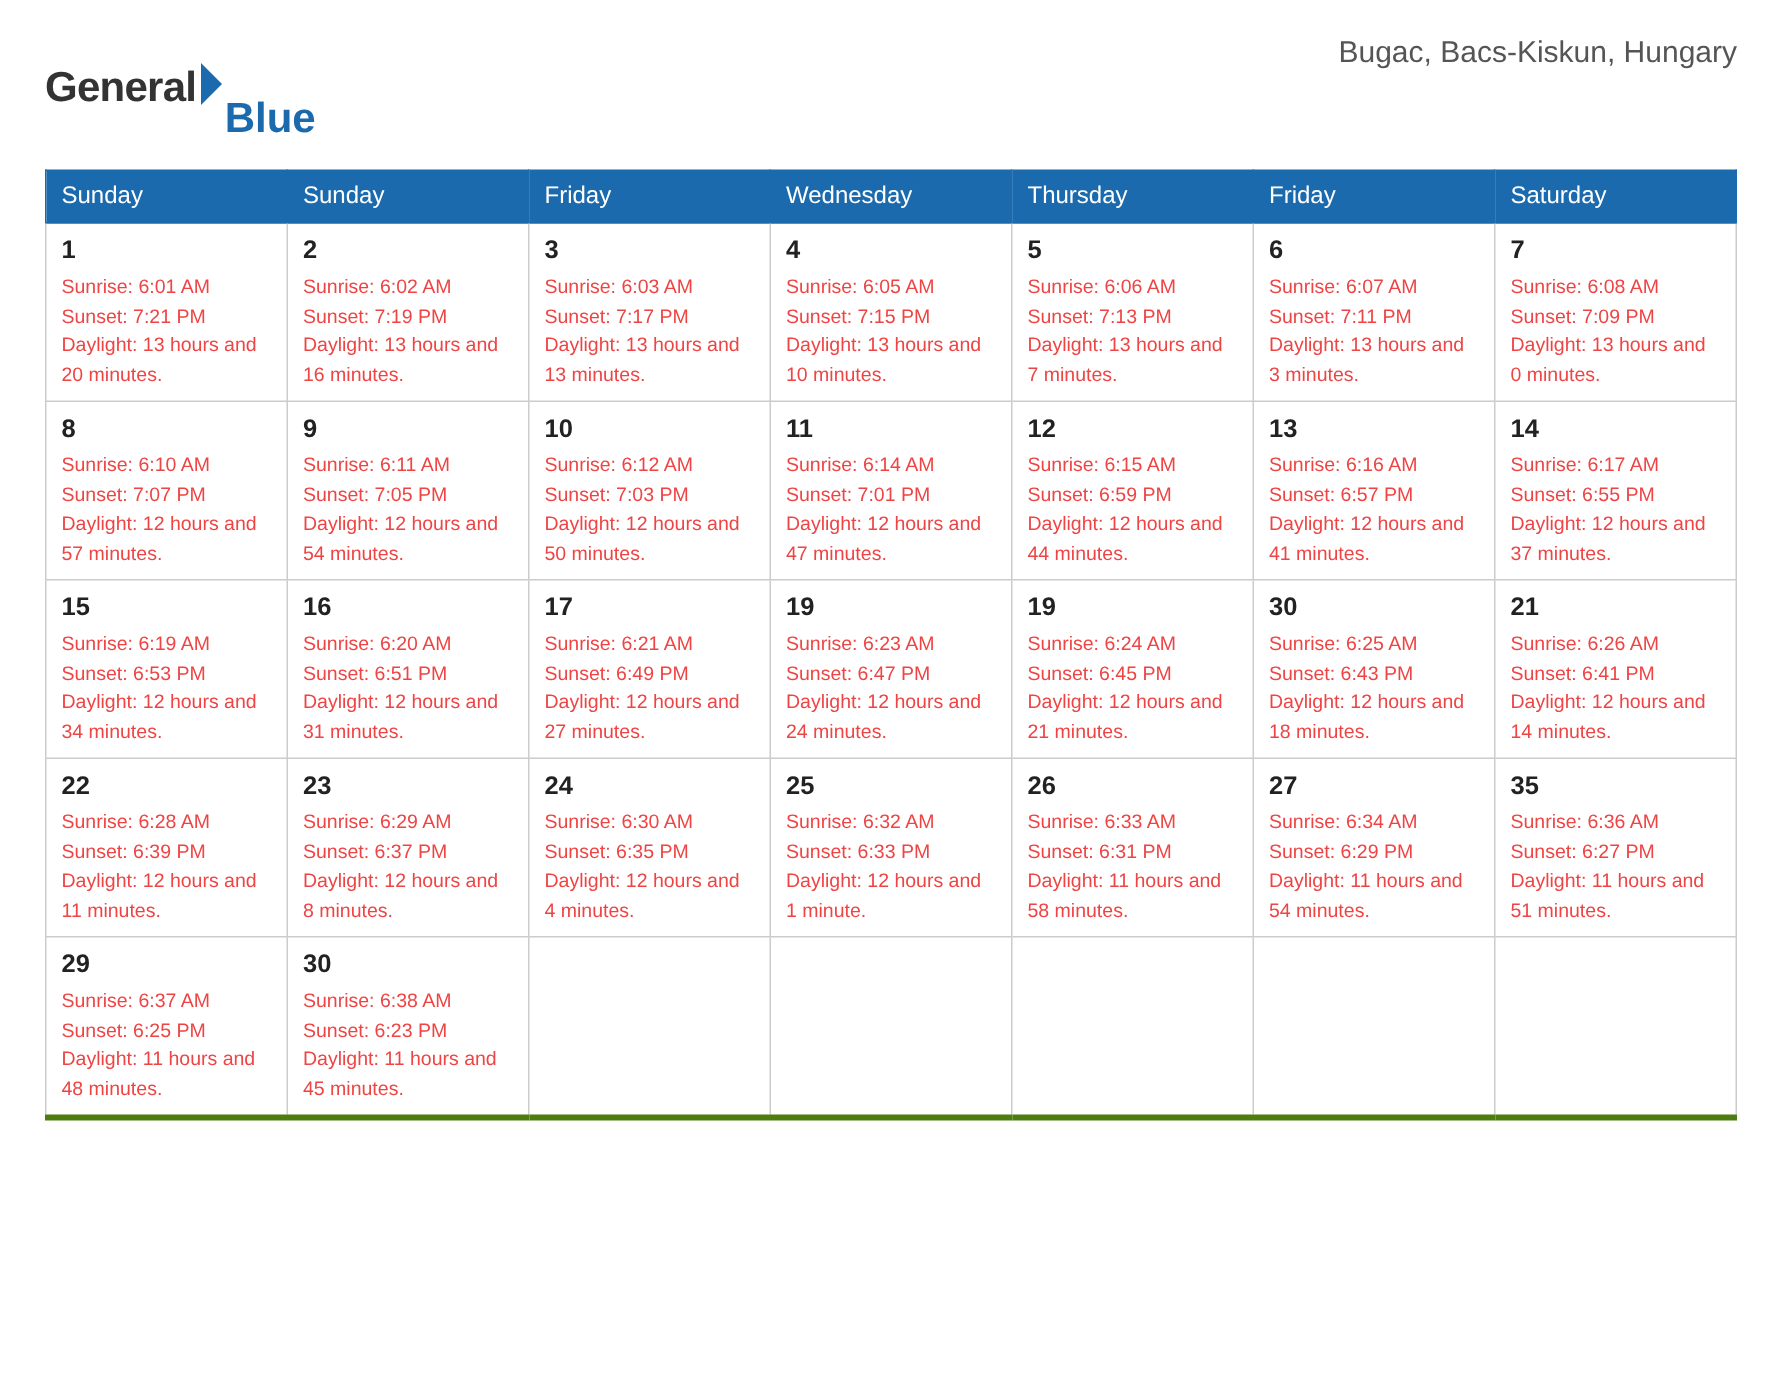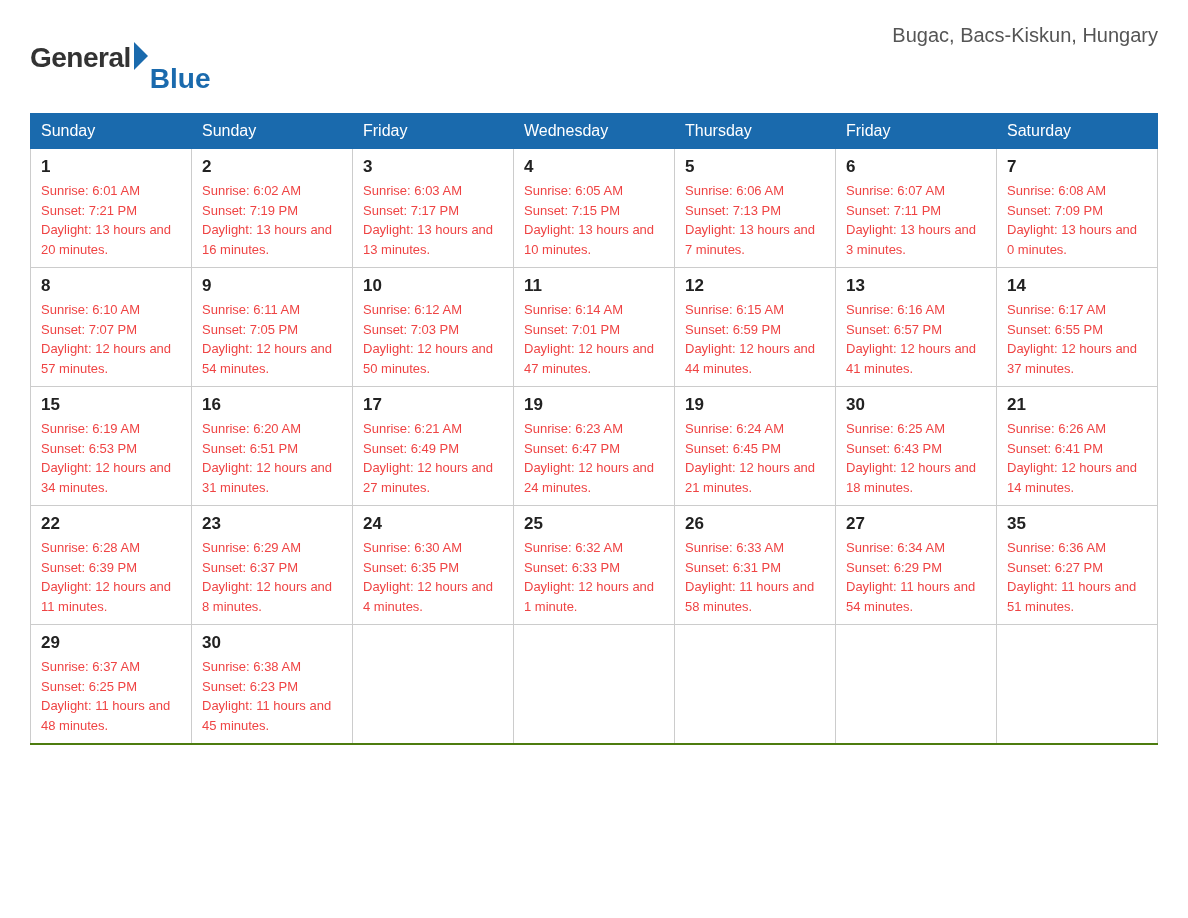--- a/index.html
+++ b/index.html
@@ -93,21 +93,21 @@
     }
     .day-info {
       font-size: 13px;
       line-height: 1.5;
       color: #ef4444;
     }
     .empty-cell {
       background: #fff;
     }
     tr:last-child td {
-      border-bottom: 2px solid #4d7c0f;
+      border-bottom: 4px solid #4d7c0f;
     }
   </style>
 </head>
 <body>
 
 <div class="header">
   <div class="logo">
     <div class="logo-top">
       <span class="logo-general">General</span>
       <div class="logo-triangle"></div>

